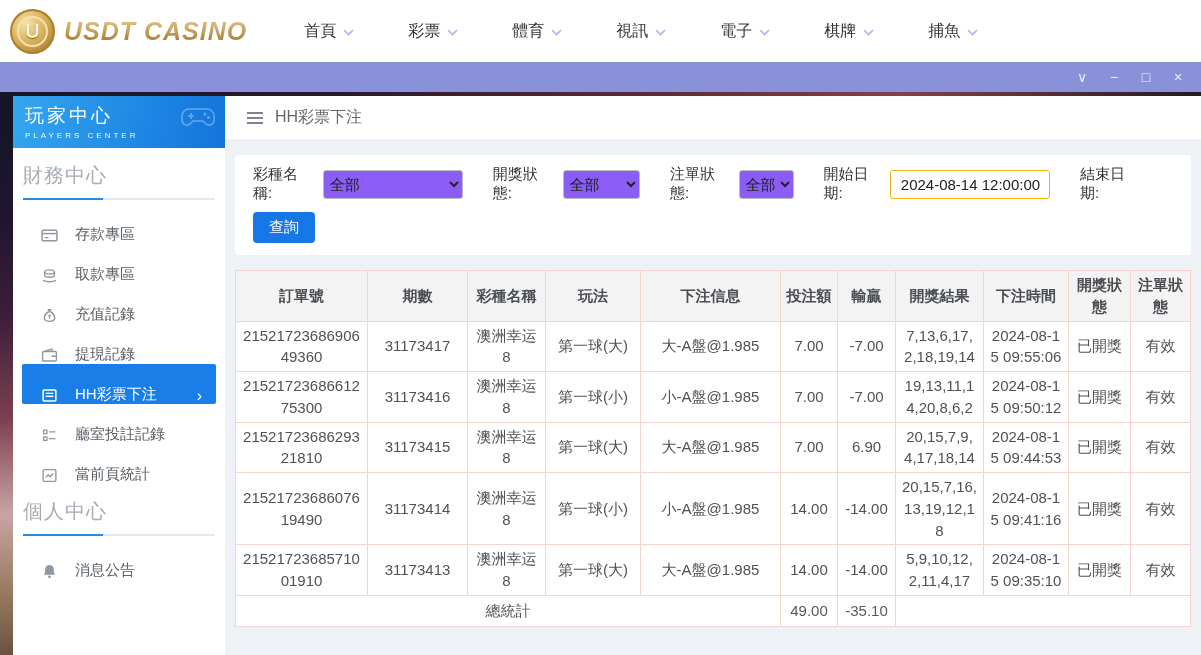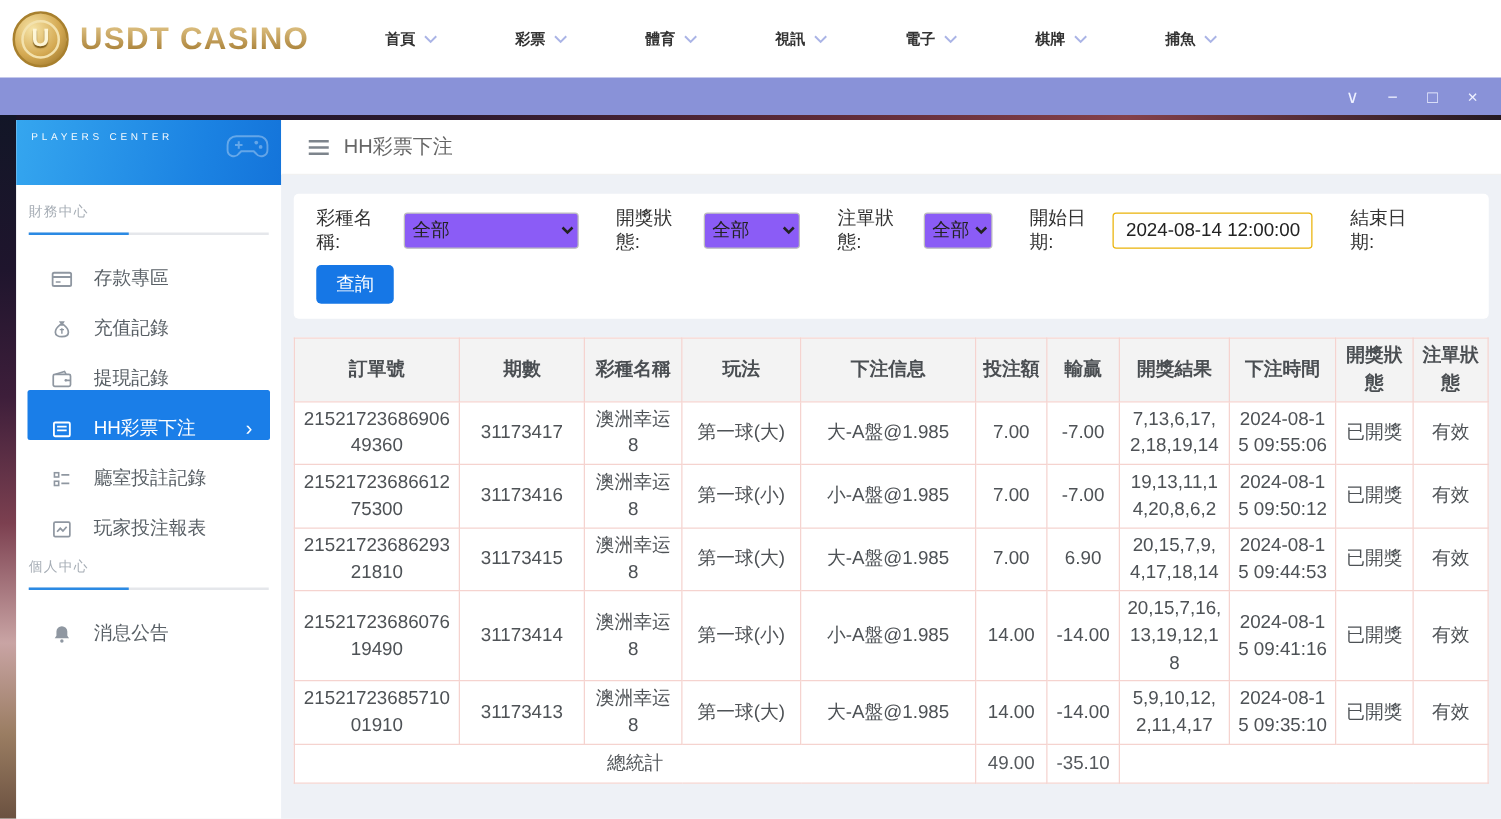--- a/index.html
+++ b/index.html
@@ -14,26 +14,26 @@
 
   
   .topbar { position:absolute; top:0; left:0; width:1201px; height:62px; background:#fff; display:flex; align-items:center; z-index:5; }
   .logo { display:flex; align-items:center; gap:9px; margin-left:10px; cursor:pointer; }
   .coin { width:45px; height:45px; border-radius:50%;
     background: radial-gradient(circle at 35% 30%, #f6e3a6, #d4a952 55%, #8f6a22);
     border:2px solid #a8802e; display:flex; align-items:center; justify-content:center; }
   .coin-inner { width:31px; height:31px; border-radius:50%; border:2px solid #f3e2ae;
     display:flex; align-items:center; justify-content:center;
     font-weight:bold; font-size:20px; color:#fdf6d8; text-shadow:0 1px 1px #7a5a18; }
-  .logo-text { font-size:25px; font-weight:bold; letter-spacing:1px; 
+  .logo-text { font-size:25px; font-weight:bold; letter-spacing:1px; font-style:italic;
     background:linear-gradient(180deg,#dcbf80 15%,#a87f36 85%);
     -webkit-background-clip:text; background-clip:text; color:#b8944a;text-align:center; -webkit-text-fill-color:transparent; }
   .nav { display:flex; margin-left:30px; }
   .nav-item { width:104px; display:flex; align-items:center; justify-content:center; gap:7px;
-    font-size:12px; color:#333; cursor:pointer;font-weight:bold; }
+    font-size:16px; color:#333; cursor:pointer; }
   .nav-item svg { margin-top:2px; }
 
   
   .titlebar { position:absolute; top:62px; left:0; width:1201px; height:30px; background:#8992d8;
     display:flex; align-items:center; justify-content:flex-end; gap:14px; padding-right:14px; z-index:5; }
   .tb-btn { color:#eef1ff; font-size:14px; width:18px; height:20px; line-height:20px; text-align:center; cursor:pointer; }
 
   
   .bg-area { position:absolute; top:92px; left:0; width:1201px; height:563px; background:#eef1f6; }
   .bg-topline { position:absolute; top:92px; left:0; width:1201px; height:4px;
@@ -42,21 +42,21 @@
     background:linear-gradient(180deg,#121627 0%, #1f152d 22%, #3d1e3a 40%, #7c4050 58%, #c9a4a4 75%, #9a7d62 88%, #6b5140 100%); }
 
   
   .sidebar { position:absolute; top:96px; left:13px; width:212px; height:559px; background:#fff; z-index:4; }
   .side-header { height:52px; background:linear-gradient(100deg,#35a6ef 0%, #1b82e2 70%, #1474da 100%);
     color:#fff; padding:7px 0 0 12px; position:relative; overflow:hidden; }
   .side-title { font-size:19px; letter-spacing:3px; }
   .side-sub { font-size:8px; letter-spacing:3px; margin-top:2px; opacity:.95; }
   .side-header .pad-icon { position:absolute; right:10px; top:9px; opacity:.33; }
   .side-section { margin:14px 10px 4px 10px; }
-  .side-section-label { color:#a6adb5; font-size:11px; letter-spacing:1px; }
+  .side-section-label { color:#a6adb5; font-size:20px; letter-spacing:1px; }
   .rule { margin-top:9px; height:2px; background:#e5e7eb; position:relative; }
   .rule-blue { position:absolute; left:0; top:0; width:80px; height:2px; background:#2b8ae4; display:block; }
   .side-item { height:40px; display:flex; align-items:flex-end; gap:17px; padding:0 14px 0 28px;
     color:#596066; font-size:15px; cursor:pointer; }
   .side-item .icon { width:17px; height:17px; color:#8f97a1; display:flex; align-items:center; }
   .side-item.active { background:#1a7ee8; color:#fff; margin:0 9px; padding-left:19px; border-radius:2px; }
   .side-item.active .icon { color:#fff; }
   .side-item .arrow { margin-left:auto; font-size:16px; line-height:1; }
 
   
@@ -148,20 +148,21 @@
     <span class="tb-btn">□</span>
     <span class="tb-btn">×</span>
   </div>
 
 <div class="bg-area"></div>
 <div class="bg-topline"></div>
 <div class="bg-left"></div>
 
 <div class="sidebar">
   <div class="side-header">
+    <div class="side-title">玩家中心</div>
     <div class="side-sub">PLAYERS CENTER</div>
     <span class="pad-icon">
       <svg width="34" height="24" viewBox="0 0 34 24">
           <path d="M8 4 h18 a7 7 0 0 1 7 7 v4 a5 5 0 0 1 -9 3 l-2 -2 h-10 l-2 2 a5 5 0 0 1 -9 -3 v-4 a7 7 0 0 1 7 -7z" fill="none" stroke="#fff" stroke-width="1.6"></path>
           <path d="M10 8 v6 M7 11 h6" stroke="#fff" stroke-width="1.6"></path>
           <circle cx="24" cy="9" r="1.5" fill="#fff"></circle>
           <circle cx="27.5" cy="12.5" r="1.5" fill="#fff"></circle>
         </svg>
     </span>
   </div>
@@ -178,20 +179,30 @@
             <rect x="1" y="3" width="14" height="10" rx="1.2" fill="none" stroke="currentColor" stroke-width="1.4"></rect>
             <line x1="1" y1="6.2" x2="15" y2="6.2" stroke="currentColor" stroke-width="1.4"></line>
             <line x1="3.4" y1="10" x2="7" y2="10" stroke="currentColor" stroke-width="1.2"></line>
           </svg>
         </span>
         <span>存款專區</span>
       </div>
       <div class="side-item">
         <span class="icon">
           <svg width="17" height="17" viewBox="0 0 16 16">
+            <ellipse cx="8" cy="4.6" rx="4.6" ry="1.9" fill="none" stroke="currentColor" stroke-width="1.3"></ellipse>
+            <path d="M3.4 4.6v3.1c0 1.05 2.06 1.9 4.6 1.9s4.6-.85 4.6-1.9V4.6" fill="none" stroke="currentColor" stroke-width="1.3"></path>
+            <path d="M1.8 12.6c3.1 1.7 9.3 1.7 12.4 0" fill="none" stroke="currentColor" stroke-width="1.3"></path>
+          </svg>
+        </span>
+        <span>取款專區</span>
+      </div>
+      <div class="side-item">
+        <span class="icon">
+          <svg width="17" height="17" viewBox="0 0 16 16">
             <path d="M5.8 1.8h4.4L8.8 4.3H7.2z" fill="currentColor"></path>
             <path d="M6.6 4.6h2.8c2 1.5 3.5 3.4 3.5 5.6 0 2.3-2.1 3.3-4.9 3.3s-4.9-1-4.9-3.3c0-2.2 1.5-4.1 3.5-5.6z" fill="none" stroke="currentColor" stroke-width="1.3"></path>
             <path d="M8 7.2v4M6.4 8.2h3.2" stroke="currentColor" stroke-width="1.1" fill="none"></path>
           </svg>
         </span>
         <span>充值記錄</span>
       </div>
       <div class="side-item">
         <span class="icon">
           <svg width="17" height="17" viewBox="0 0 16 16">
@@ -225,21 +236,21 @@
         </span>
         <span>廳室投註記錄</span>
       </div>
       <div class="side-item">
         <span class="icon">
           <svg width="17" height="17" viewBox="0 0 16 16">
             <rect x="2" y="2.5" width="12" height="11" rx="1" fill="none" stroke="currentColor" stroke-width="1.3"></rect>
             <polyline points="4.4,9.8 6.8,7.2 8.8,9.2 11.6,6" fill="none" stroke="currentColor" stroke-width="1.3"></polyline>
           </svg>
         </span>
-        <span>玩家投注報表</span>
+        <span>當前頁統計</span>
       </div>
       <div class="side-section">
         <div class="side-section-label">個人中心</div>
         <div class="rule">
           <i class="rule-blue"></i>
         </div>
       </div>
       <div class="side-item">
         <span class="icon">
           <svg width="17" height="17" viewBox="0 0 16 16">

